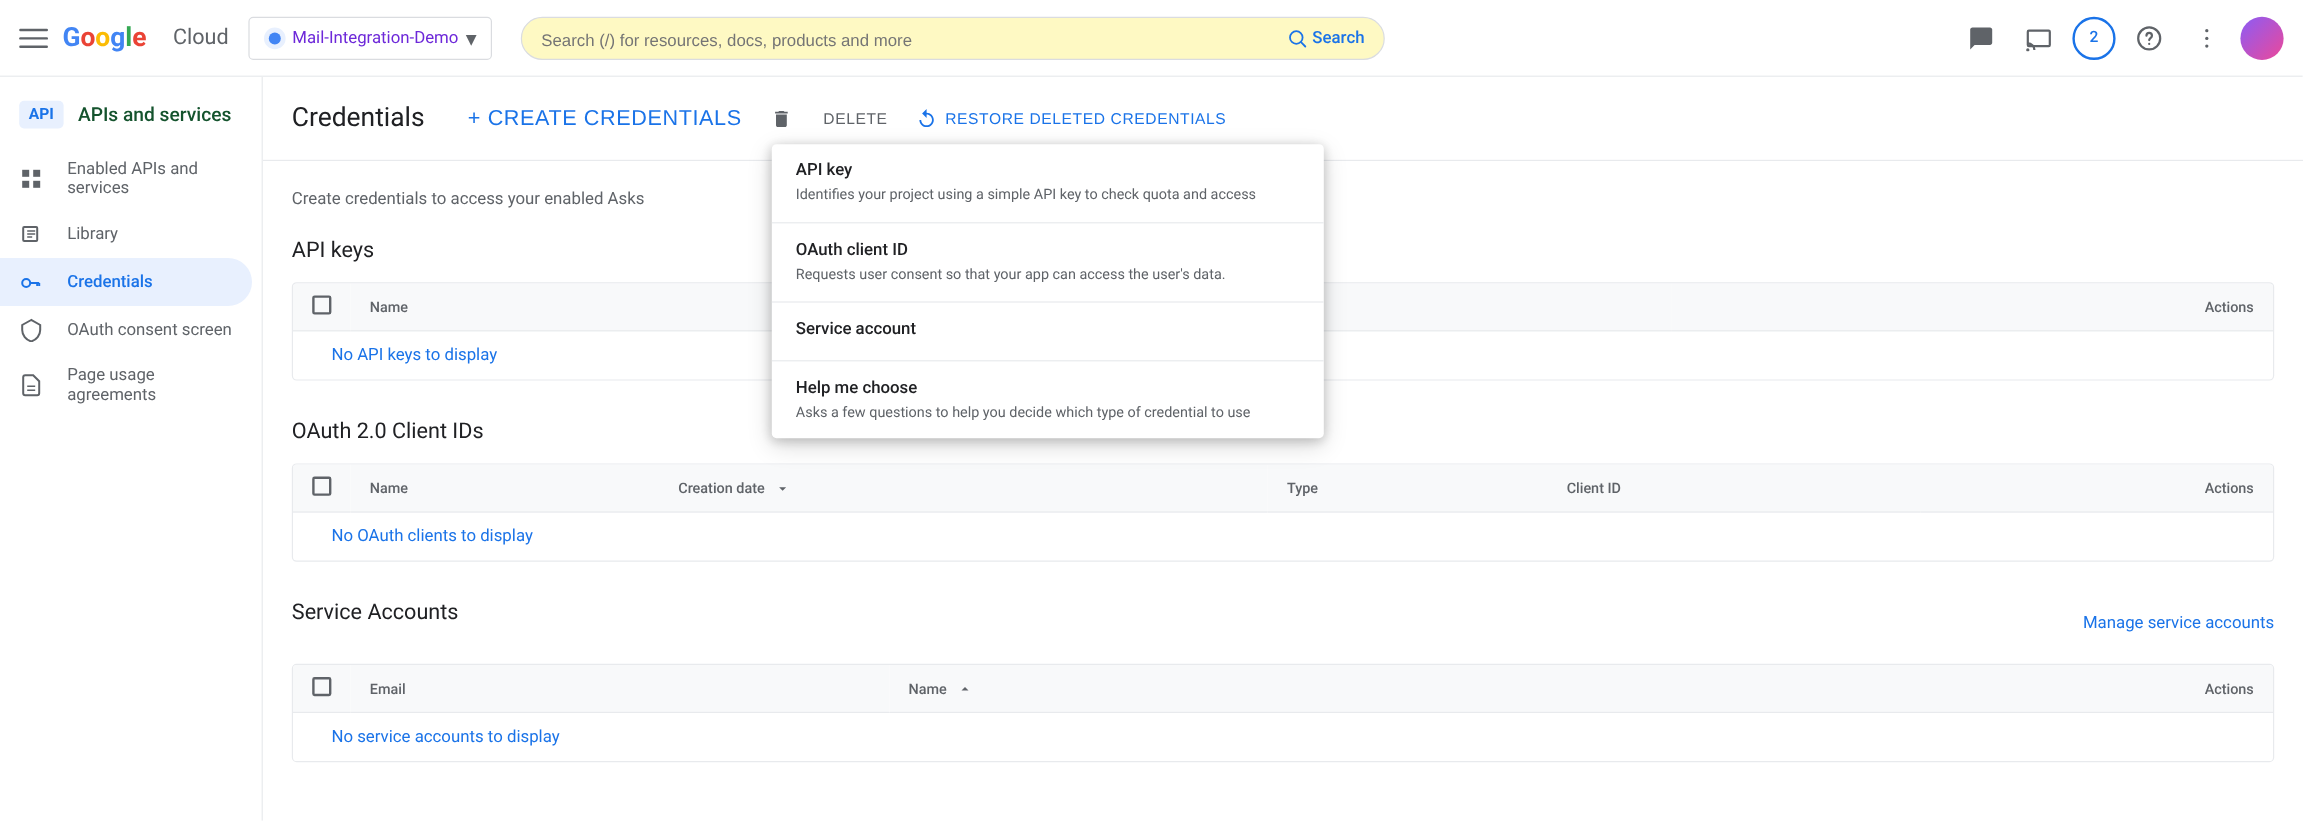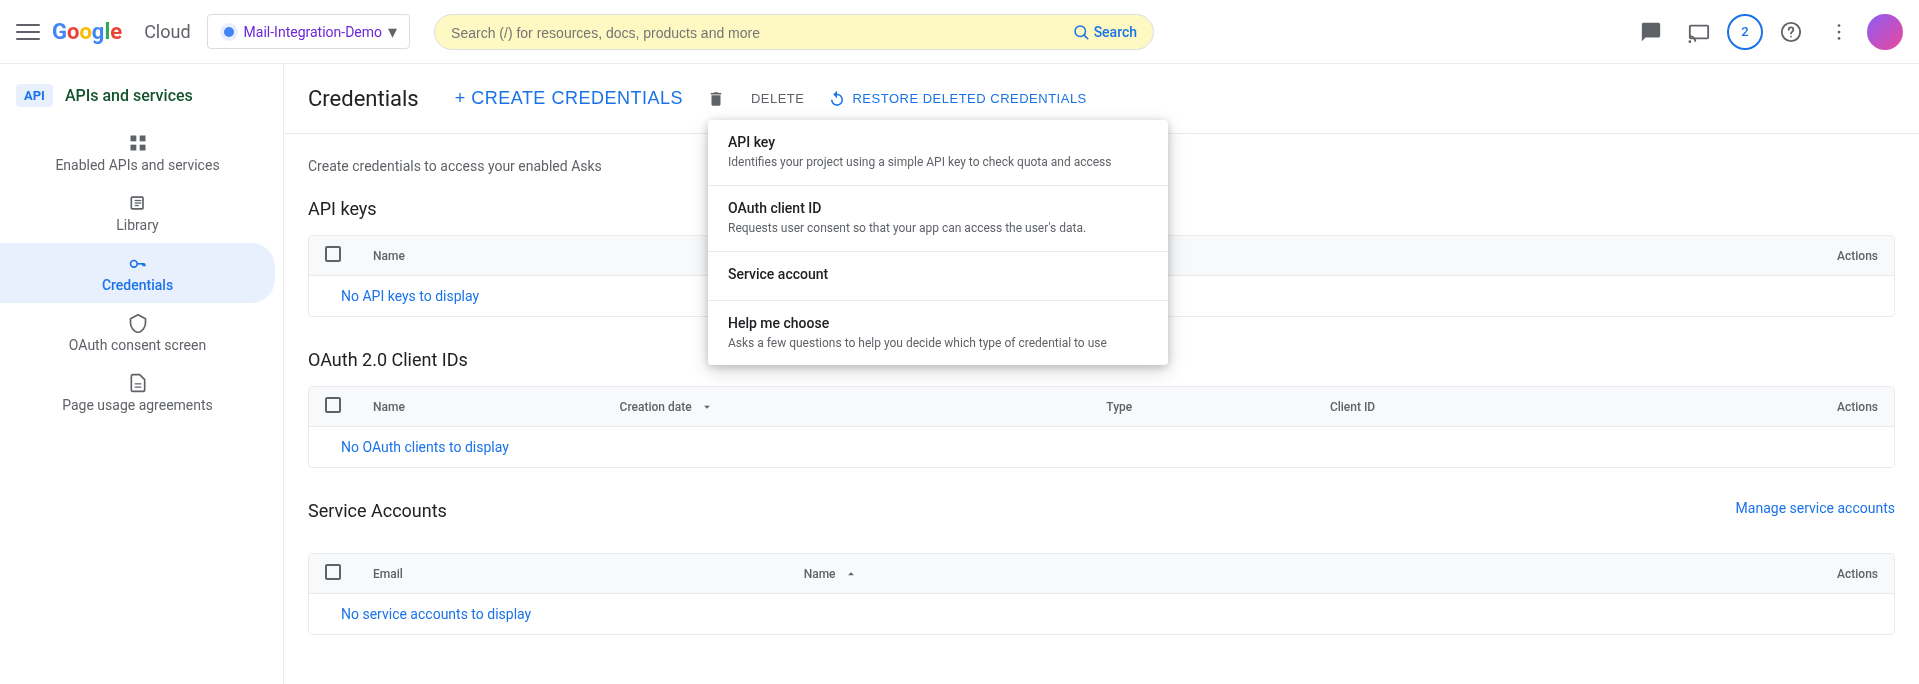--- a/index.html
+++ b/index.html
@@ -50,29 +50,29 @@
       width: 36px; height: 36px; border-radius: 50%; border: 2px solid #1a73e8;
       display: flex; align-items: center; justify-content: center;
       font-size: 13px; font-weight: 500; color: #1a73e8; cursor: pointer;
     }
     .avatar { width: 36px; height: 36px; border-radius: 50%; background: #5f6368; cursor: pointer; overflow: hidden; }
 
     
     .main-layout { display: flex; height: calc(100vh - 64px); }
 
     
-    .sidebar { width: 284px; border-right: 1px solid #e8eaed; padding: 8px 0; flex-shrink: 0; overflow-y: auto; }
+    .sidebar { width: 219px; border-right: 1px solid #e8eaed; padding: 8px 0; flex-shrink: 0; overflow-y: auto; }
     .api-header { display: flex; align-items: center; gap: 12px; padding: 12px 16px 16px; }
     .api-badge { background: #e8f0fe; color: #1a73e8; font-size: 13px; font-weight: 700; padding: 4px 8px; border-radius: 4px; }
     .api-title { font-size: 16px; font-weight: 500; color: #14532d; }
 
     .sidebar-item {
-      display: flex; align-items: center; gap: 4px;
+      display: flex; align-items: center; gap: 20px;
       padding: 10px 16px; cursor: pointer; color: #5f6368;
-      font-size: 14px; border-radius: 0 24px 24px 0; margin-right: 8px; flex-direction: column;
+      font-size: 14px; border-radius: 0 24px 24px 0; margin-right: 8px;
     }
     .sidebar-item.active { background: #e8f0fe; color: #1a73e8; font-weight: 500; }
     .sidebar-icon { width: 20px; height: 20px; display: flex; align-items: center; justify-content: center; flex-shrink: 0; }
 
     
     .content { flex: 1; overflow-y: auto; padding: 0; position: relative; }
 
     .credentials-header {
       display: flex; align-items: center; gap: 0;
       padding: 16px 24px; border-bottom: 1px solid #e8eaed;
@@ -113,21 +113,21 @@
       font-size: 12px; font-weight: 500; color: #5f6368;
       border-bottom: 1px solid #e8eaed;
     }
     .table td { padding: 12px 16px; font-size: 14px; color: #202124; border-bottom: 1px solid #e8eaed; }
     .table tr:last-child td { border-bottom: none; }
     .table-empty { padding: 16px; font-size: 14px; color: #1a73e8; }
     .checkbox { width: 16px; height: 16px; border: 2px solid #5f6368; border-radius: 2px; cursor: pointer; display: inline-block; }
     .sort-arrow { display: inline-flex; align-items: center; margin-left: 4px; }
     .th-content { display: flex; align-items: center; gap: 4px; }
 
-    .section-header { display: flex; justify-content: space-between; margin-bottom: 16px; }
+    .section-header { display: flex; align-items: center; justify-content: space-between; margin-bottom: 16px; }
     .manage-link { color: #1a73e8; font-size: 14px; cursor: pointer; text-decoration: none; }
 
     .create-desc { font-size: 14px; color: #5f6368; margin-bottom: 24px; }
 
     .plus-icon { font-size: 18px; font-weight: 300; }
   </style>
 </head>
 <body>
 
 <nav class="top-nav">

